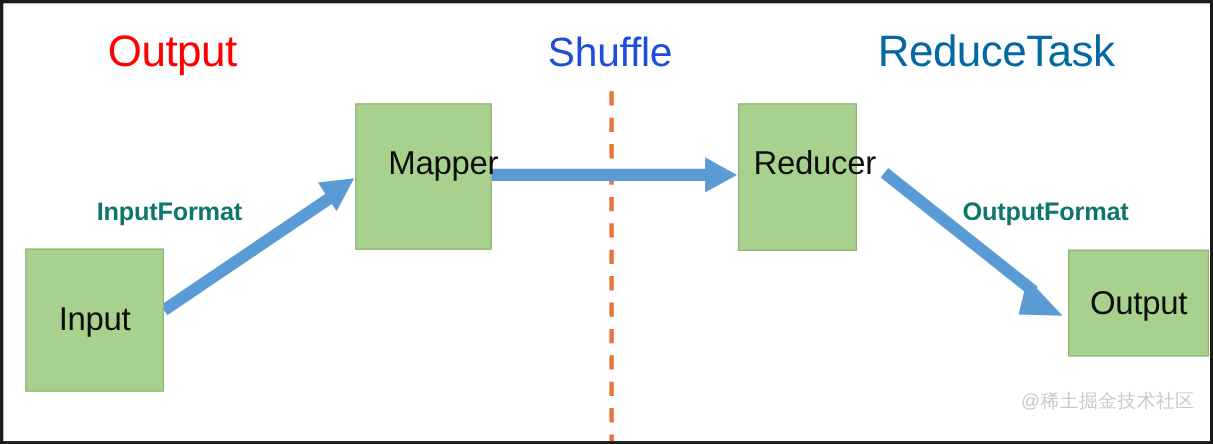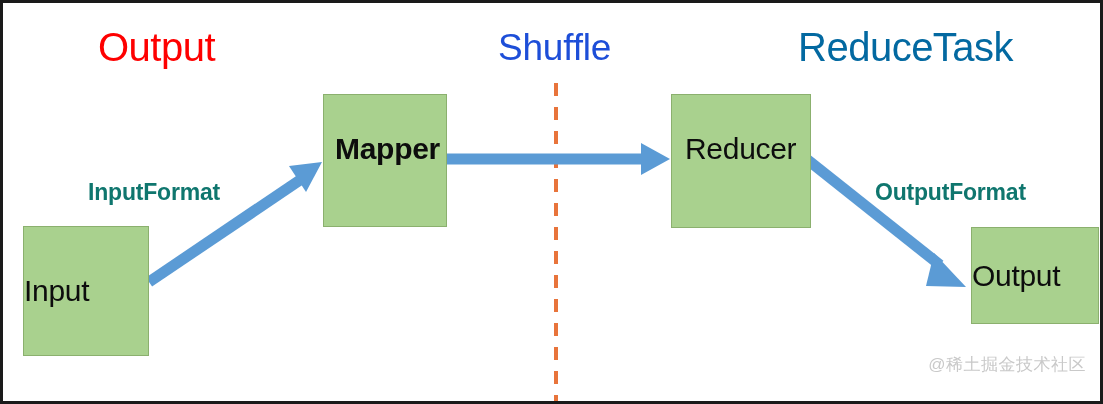--- a/index.html
+++ b/index.html
@@ -48,30 +48,30 @@
   }
 
   
   .box {
     position: absolute;
     background: #a9d18e;
     border: 1px solid #8bb06e;
     box-sizing: border-box;
     display: flex;
     align-items: center;
-    justify-content: flex-start;
+    justify-content: center;
     color: #0d0d0d;
     font-size: 30px;
     line-height: 1;
     letter-spacing: -0.3px;
   }
   #box-input  { left: 20px;  top: 223px; width: 126px; height: 130px; }
   #box-mapper { left: 320px; top: 91px;  width: 124px; height: 133px; }
-  .box#box-mapper { justify-content: center; padding-left: 5px; font-weight: bold; }
-  #box-reducer{ left: 668px; top: 91px;  width: 140px; height: 134px; }
+  .box#box-mapper { justify-content: flex-start; padding-left: 29px; }
+  #box-reducer{ left: 668px; top: 91px;  width: 108px; height: 134px; }
   .box#box-reducer { justify-content: flex-start; padding-left: 13px; }
   #box-output { left: 968px; top: 224px; width: 128px; height: 97px; }
 
   
   #box-mapper .box-label,
   #box-reducer .box-label { transform: translateY(-12px); }
 
   
   .conn-label {
     position: absolute;

